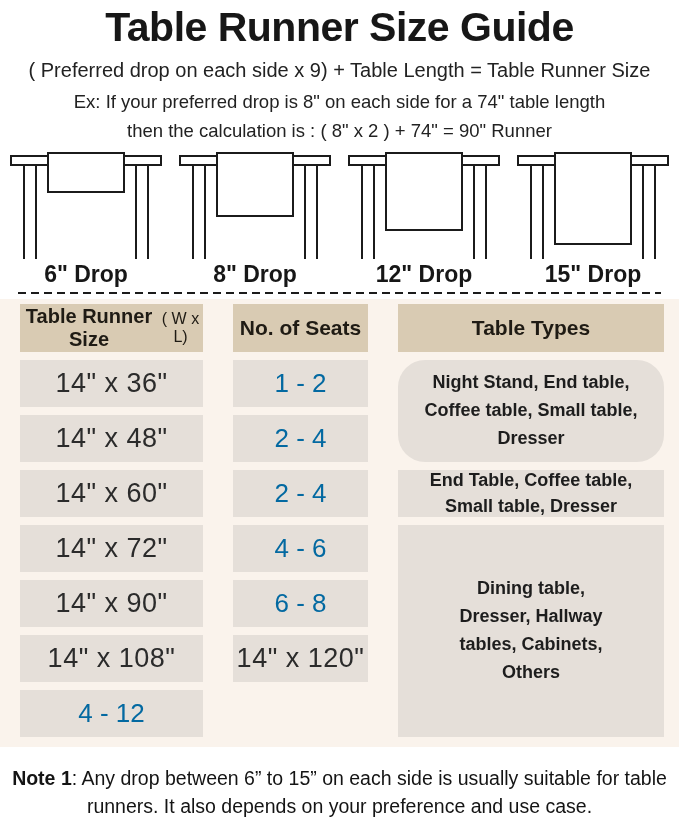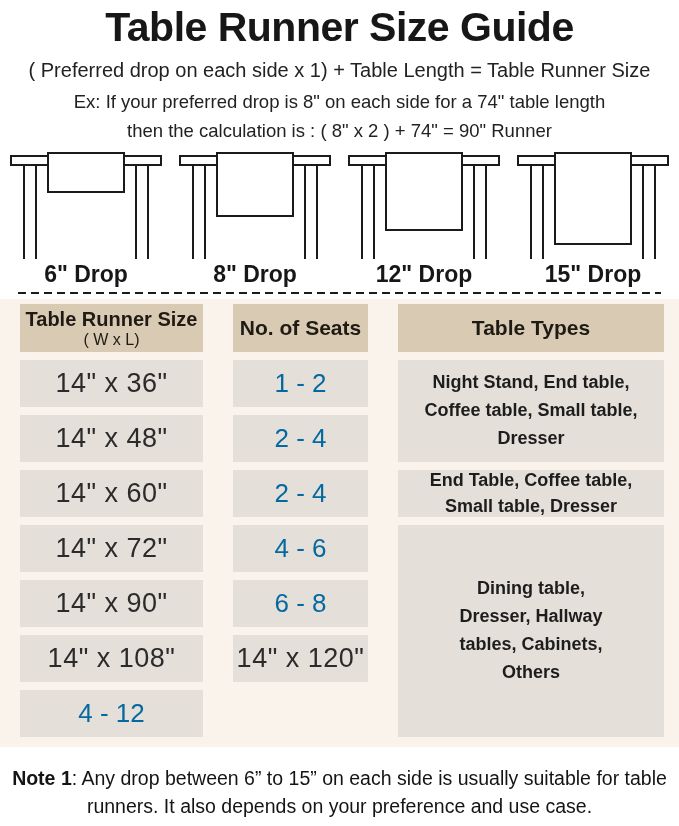--- a/index.html
+++ b/index.html
@@ -53,48 +53,48 @@
 
   
   .panel { background:#faf3ec; margin-top:5px; padding:5px 0 10px 20px; }
   .size-table {
     display:grid;
     grid-template-columns:183px 135px 266px;
     grid-template-rows:48px repeat(7,47px);
     column-gap:30px; row-gap:8px;
   }
   .cell {
-    display:flex; flex-direction:column; align-items:center; justify-content:center;
+    display:flex; align-items:center; justify-content:center;
     text-align:center;
   }
   .hcell { background:#d9cbb3; color:#1f1b14; }
   .hcell .big { font-size:20px; font-weight:bold; line-height:1.15; }
   .hcell .small { font-size:16px; }
   .hcell.simple { font-size:21px; font-weight:bold; }
   .dcell { background:#e5dfd9; }
   .size-val { font-size:27px; color:#2b2b2b; letter-spacing:0.5px; }
   .seats-val { font-size:26px; color:#0369a1; }
   .type-cell { background:#e5dfd9; font-size:18px; font-weight:bold; line-height:1.55; color:#1d1d1d; }
-  .type-a { grid-column:3; grid-row:2 / span 2; padding:0 12px; }
+  .type-a { grid-column:3; grid-row:2 / span 2; padding:0 12px;border-radius:27px; }
   .type-b { grid-column:3; grid-row:4; line-height:1.4; padding:0 18px; }
   .type-c { grid-column:3; grid-row:5 / span 4; padding:0 42px; }
 
   
   .notes { margin-top:12px; text-align:center; font-size:19.5px; line-height:28px; color:#141414; }
   .notes p { width:665px; margin:17px auto; }
   .notes b { font-weight:bold; }
 </style>
 </head>
 <body>
 
 <div class="page">
 
   <div class="hdr">
     <h1>Table Runner Size Guide</h1>
-    <p class="formula">( Preferred drop on each side x 1) + Table Length = Table Runner Size</p>
+    <p class="formula">( Preferred drop on each side x 9) + Table Length = Table Runner Size</p>
     <p class="example">Ex: If your preferred drop is 8" on each side for a 74" table length</p>
     <p class="example">then the calculation is : ( 8" x 2 ) + 74" = 90" Runner</p>
   </div>
 
   <div class="illos">
     <div class="illo drop-6">
       <div class="leg l"></div>
       <div class="leg r"></div>
       <div class="tabletop"></div>
       <div class="runner"></div>

